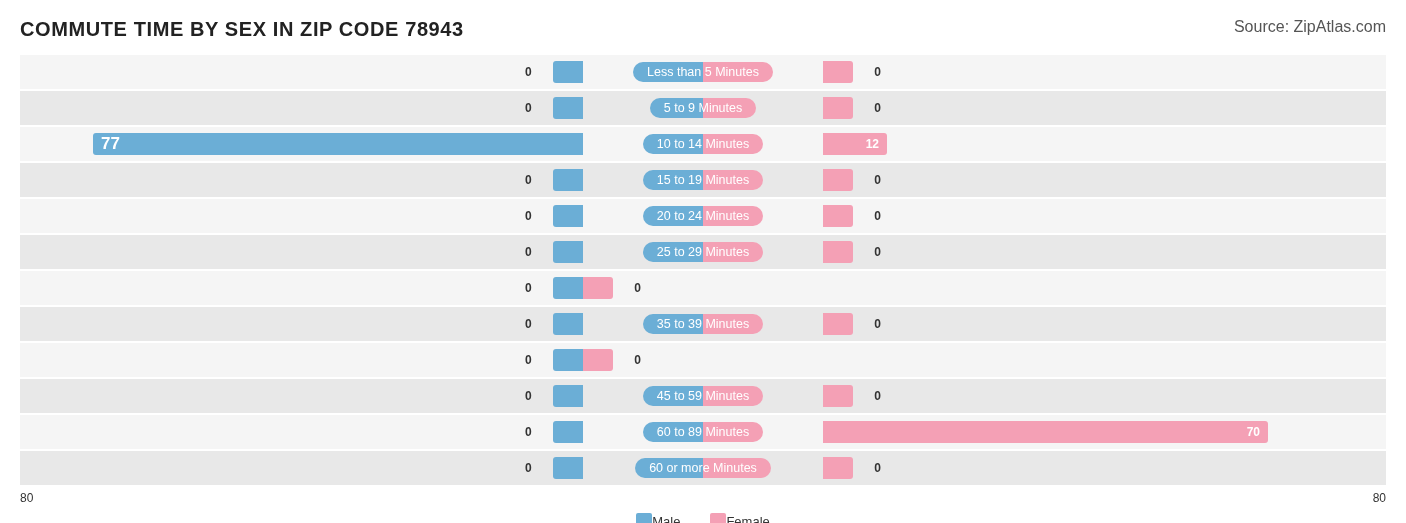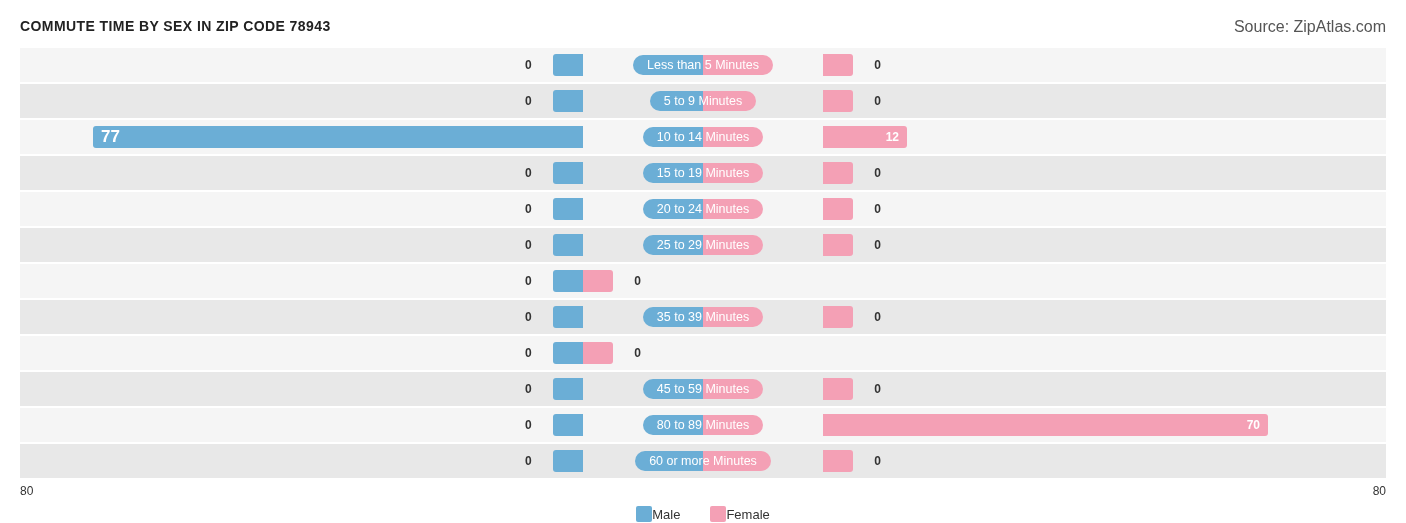--- a/index.html
+++ b/index.html
@@ -9,21 +9,21 @@
       width: 1406px;
       min-height: 523px;
       position: relative;
       overflow: hidden;
     }
     .chart-container {
       padding: 18px 20px 40px 20px;
       position: relative;
     }
     .title {
-      font-size: 14px;
+      font-size: 20px;
       font-weight: bold;
       text-transform: uppercase;
       color: #222;
       margin-bottom: 14px;
       letter-spacing: 0.03em;
     }
     .source {
       position: absolute;
       top: 18px;
       right: 20px;
@@ -244,21 +244,21 @@
     <div class="bars-wrapper">
       <div class="left-half">
         <div class="bar-male" style="width:490px; position:relative;">
           <span class="bar-label-male-inside">77</span>
         </div>
       </div>
       <div class="label-center">
         <span class="label-center-pill">10 to 14 Minutes</span>
       </div>
       <div class="right-half">
-        <div class="bar-female" style="width:84px; position:relative;">
+        <div class="bar-female" style="width:64px; position:relative;">
           <span class="bar-label-female-inside">12</span>
         </div>
       </div>
     </div>
   </div>
       <div class="bar-row">
     <div class="bars-wrapper">
       <div class="left-half">
         <div class="bar-male" style="width:30px; position:relative;">
           <span class="bar-label-male">0</span>
@@ -371,21 +371,21 @@
     </div>
   </div>
       <div class="bar-row">
     <div class="bars-wrapper">
       <div class="left-half">
         <div class="bar-male" style="width:30px; position:relative;">
           <span class="bar-label-male">0</span>
         </div>
       </div>
       <div class="label-center">
-        <span class="label-center-pill">80 to 89 Minutes</span>
+        <span class="label-center-pill">60 to 89 Minutes</span>
       </div>
       <div class="right-half">
         <div class="bar-female" style="width:445px; position:relative;">
           <span class="bar-label-female-inside">70</span>
         </div>
       </div>
     </div>
   </div>
       <div class="bar-row">
     <div class="bars-wrapper">

